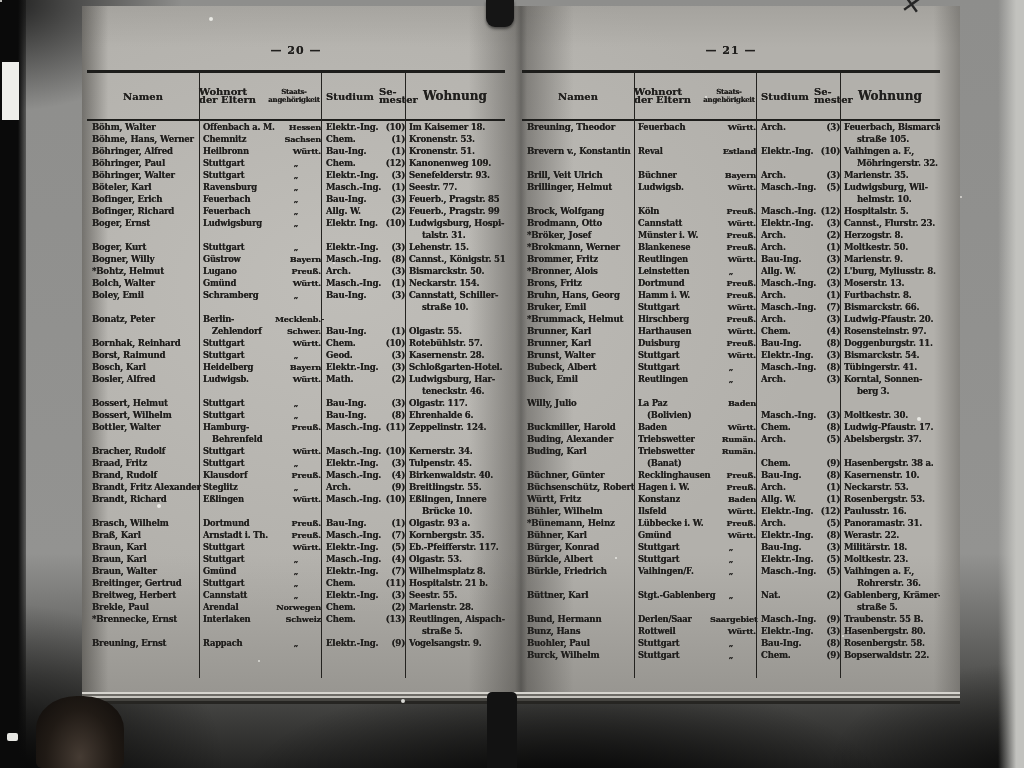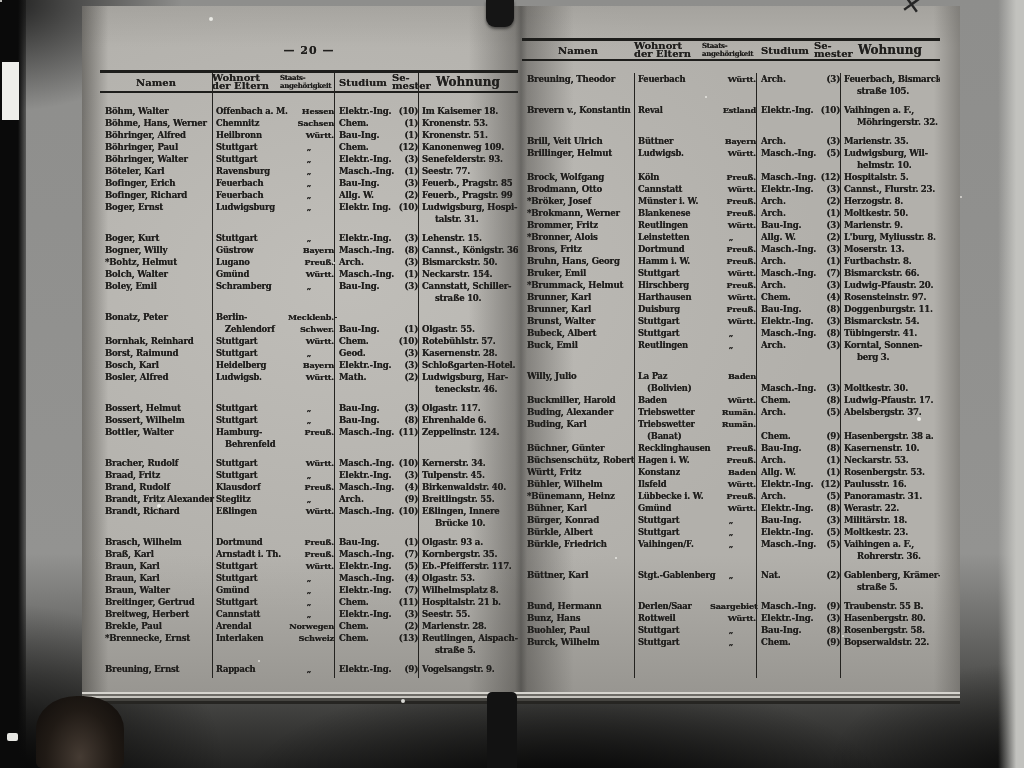--- a/index.html
+++ b/index.html
@@ -39,37 +39,37 @@
     background-image:
       linear-gradient(90deg, rgba(60,58,54,.55) 0%, rgba(178,176,171,0) 3%),
       linear-gradient(270deg, rgba(90,88,84,.5) 0%, rgba(178,176,171,0) 3%),
       linear-gradient(90deg, rgba(0,0,0,0) 44%, rgba(45,43,40,.38) 49.3%, rgba(25,24,22,.5) 50%, rgba(45,43,40,.38) 50.7%, rgba(0,0,0,0) 56%),
       linear-gradient(180deg, rgba(140,138,133,.35) 0%, rgba(183,181,176,0) 6%, rgba(183,181,176,0) 80%, rgba(120,118,113,.45) 100%),
       radial-gradient(ellipse 600px 420px at 30% 40%, rgba(205,203,198,.5), transparent 80%);
     box-shadow:0 2px 0 #d6d4ce, 0 4px 0 #6d6b66, 0 6px 0 #c6c4be, 0 9px 0 #454440, 0 12px 0 #262522;
   }
   
   .page{position:absolute;top:32px;width:418px;height:648px;overflow:hidden;color:#201f1d;font-weight:700;}
-  .page-left{left:18px;}
+  .page-left{left:5px;}
   .page-right{left:440px;}
   .page-number{height:26px;padding-top:6px;text-align:center;font-size:11px;letter-spacing:1px;}
   .rule-double{height:3px;border-top:2px solid #1d1d1b;border-bottom:1px solid #1d1d1b;box-sizing:border-box;background:transparent;}
-  .thead{display:flex;height:20px;border-bottom:2px solid #1d1d1b;align-items:center;box-sizing:border-box;}
+  .thead{display:flex;height:48px;border-bottom:2px solid #1d1d1b;align-items:center;box-sizing:border-box;}
   .thead>div,.thead .sub{white-space:pre-line;}
   .h-namen{width:112px;text-align:center;font-size:10px;}
   .h-group2{width:122px;display:flex;align-items:center;}
   .h-wohnort{flex:1;font-size:10px;line-height:8.5px;}
-  .h-staats{width:54px;text-align:left;font-size:7px;line-height:8.5px;letter-spacing:-.3px;}
+  .h-staats{width:54px;text-align:center;font-size:7px;line-height:8.5px;letter-spacing:-.3px;}
   .h-group3{width:84px;display:flex;align-items:center;}
   .h-studium{flex:1;text-align:center;font-size:10px;}
   .h-sem{width:26px;text-align:left;font-size:10px;line-height:8.5px;}
   .h-wohnung{width:92px;margin-left:4px;text-align:center;font-size:12px;}
-  .tbody{padding-top:12px;}
+  .tbody{padding-top:0;}
   .row{display:flex;font-size:8.6px;line-height:12px;letter-spacing:-.2px;align-items:flex-start;}
-  .row.gap{margin-top:7px;}
+  .row.gap{}
   .row>div{flex:0 0 auto;box-sizing:border-box;}
   .cell-name{width:112px;padding-left:5px;white-space:pre;overflow:visible;}
   .cell-wohnort{width:72px;margin-left:4px;padding-left:9px;text-indent:-9px;white-space:pre;font-size:8.4px;}
   .cell-staat{width:46px;text-align:right;white-space:pre-line;font-size:8.2px;}
   .cell-staat.ditto{text-align:center;padding-right:4px;}
   .cell-studium{width:56px;margin-left:4px;padding-left:1px;white-space:pre;}
   .cell-semester{width:24px;text-align:right;}
   .cell-wohnung{width:92px;margin-left:4px;padding-left:13px;text-indent:-13px;white-space:pre;letter-spacing:-.25px;}
   .row.va-end .cell-studium,.row.va-end .cell-semester,.row.va-end .cell-wohnung{align-self:flex-end;}
   .vrule{position:absolute;width:1px;top:35px;bottom:8px;background:#23221f;}
@@ -188,21 +188,21 @@
           <div class="cell-studium">Elektr.-Ing.</div>
           <div class="cell-semester">(3)</div>
           <div class="cell-wohnung">Lehenstr. 15.</div>
         </div>
         <div class="row">
           <div class="cell-name">Bogner, Willy</div>
           <div class="cell-wohnort">Güstrow</div>
           <div class="cell-staat">Bayern</div>
           <div class="cell-studium">Masch.-Ing.</div>
           <div class="cell-semester">(8)</div>
-          <div class="cell-wohnung">Cannst., Königstr. 36</div>
+          <div class="cell-wohnung">Cannst., Königstr. 51</div>
         </div>
         <div class="row">
           <div class="cell-name">*Bohtz, Helmut</div>
           <div class="cell-wohnort">Lugano</div>
           <div class="cell-staat">Preuß.</div>
           <div class="cell-studium">Arch.</div>
           <div class="cell-semester">(3)</div>
           <div class="cell-wohnung">Bismarckstr. 50.</div>
         </div>
         <div class="row">
@@ -412,20 +412,21 @@
           <div class="cell-semester">(9)</div>
           <div class="cell-wohnung">Vogelsangstr. 9.</div>
         </div>
       </div>
     <div class="vrule v1"></div>
     <div class="vrule v2"></div>
     <div class="vrule v3"></div>
   </div>
 
   <div class="page page-right">
+    <div class="page-number">— 21 —</div>
     <div class="rule-double"></div>
     <div class="thead">
       <div class="h-namen">Namen</div>
       <div class="h-group2">
         <div class="h-wohnort sub">Wohnort
 der Eltern</div>
         <div class="h-staats sub">Staats-
 angehörigkeit</div>
       </div>
       <div class="h-group3">
@@ -449,21 +450,21 @@
           <div class="cell-name">Brevern v., Konstantin</div>
           <div class="cell-wohnort">Reval</div>
           <div class="cell-staat">Estland</div>
           <div class="cell-studium">Elektr.-Ing.</div>
           <div class="cell-semester">(10)</div>
           <div class="cell-wohnung">Vaihingen a. F.,
 Möhringerstr. 32.</div>
         </div>
         <div class="row gap">
           <div class="cell-name">Brill, Veit Ulrich</div>
-          <div class="cell-wohnort">Büttner</div>
+          <div class="cell-wohnort">Büchner</div>
           <div class="cell-staat">Bayern</div>
           <div class="cell-studium">Arch.</div>
           <div class="cell-semester">(3)</div>
           <div class="cell-wohnung">Marienstr. 35.</div>
         </div>
         <div class="row">
           <div class="cell-name">Brillinger, Helmut</div>
           <div class="cell-wohnort">Ludwigsb.</div>
           <div class="cell-staat">Württ.</div>
           <div class="cell-studium">Masch.-Ing.</div>

